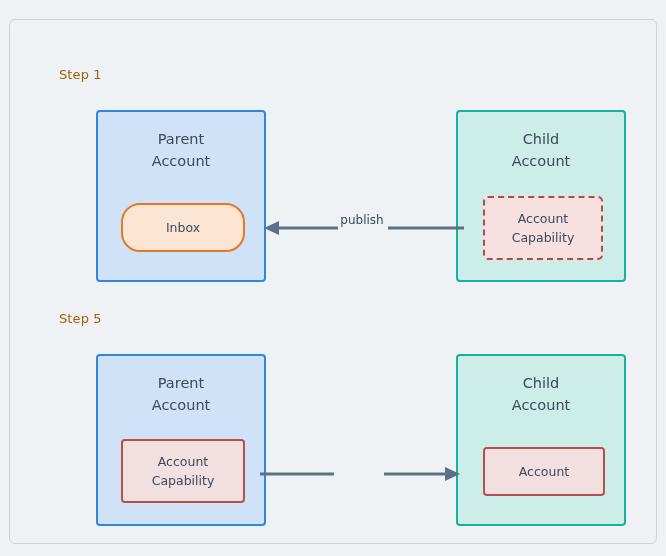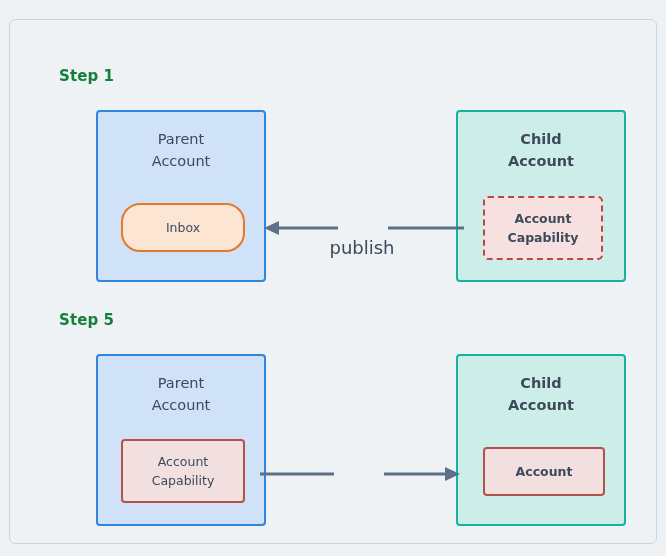--- a/index.html
+++ b/index.html
@@ -34,23 +34,23 @@
     font-size: 11px;
     color: #70808f;
     letter-spacing: 0.1px;
     background: transparent;
     white-space: nowrap;
   }
 
   
   .step-label {
     position: absolute;
-    font-size: 15px;
-    font-weight: bold;
-    color: #15803d;
+    font-size: 13px;
+    font-weight: normal;
+    color: #a16207;
     letter-spacing: 0.1px;
     white-space: nowrap;
   }
   #step-1-label { left: 49px; top: 47px; }
   #step-2-label { left: 49px; top: 291px; }
 
   
   .account-box {
     position: absolute;
     box-sizing: border-box;
@@ -64,21 +64,20 @@
     left: 86px;
     width: 170px;
     height: 172px;
   }
   .child-box {
     background: #cdeee8;
     border-color: #16b2a0;
     left: 446px;
     width: 170px;
     height: 172px;
-    font-weight: bold;
   }
   .row-1 { top: 90px; }
   .row-2 { top: 334px; }
 
   .account-title {
     position: absolute;
     left: 0;
     right: 0;
     top: 16px;
     text-align: center;
@@ -150,25 +149,24 @@
   }
   #connector-1 { top: 192px; }
   #connector-2 { top: 438px; }
 
   .connector-label {
     position: absolute;
     left: 0;
     right: 0;
     top: 0;
     text-align: center;
-    font-size: 18px;
+    font-size: 12px;
     color: #3c4a5a;
     line-height: 16px;
     white-space: nowrap;
-    margin-top: 28px;
   }
   .connector svg {
     position: absolute;
     left: 0;
     top: 0;
   }
 </style>
 </head>
 <body>
 

